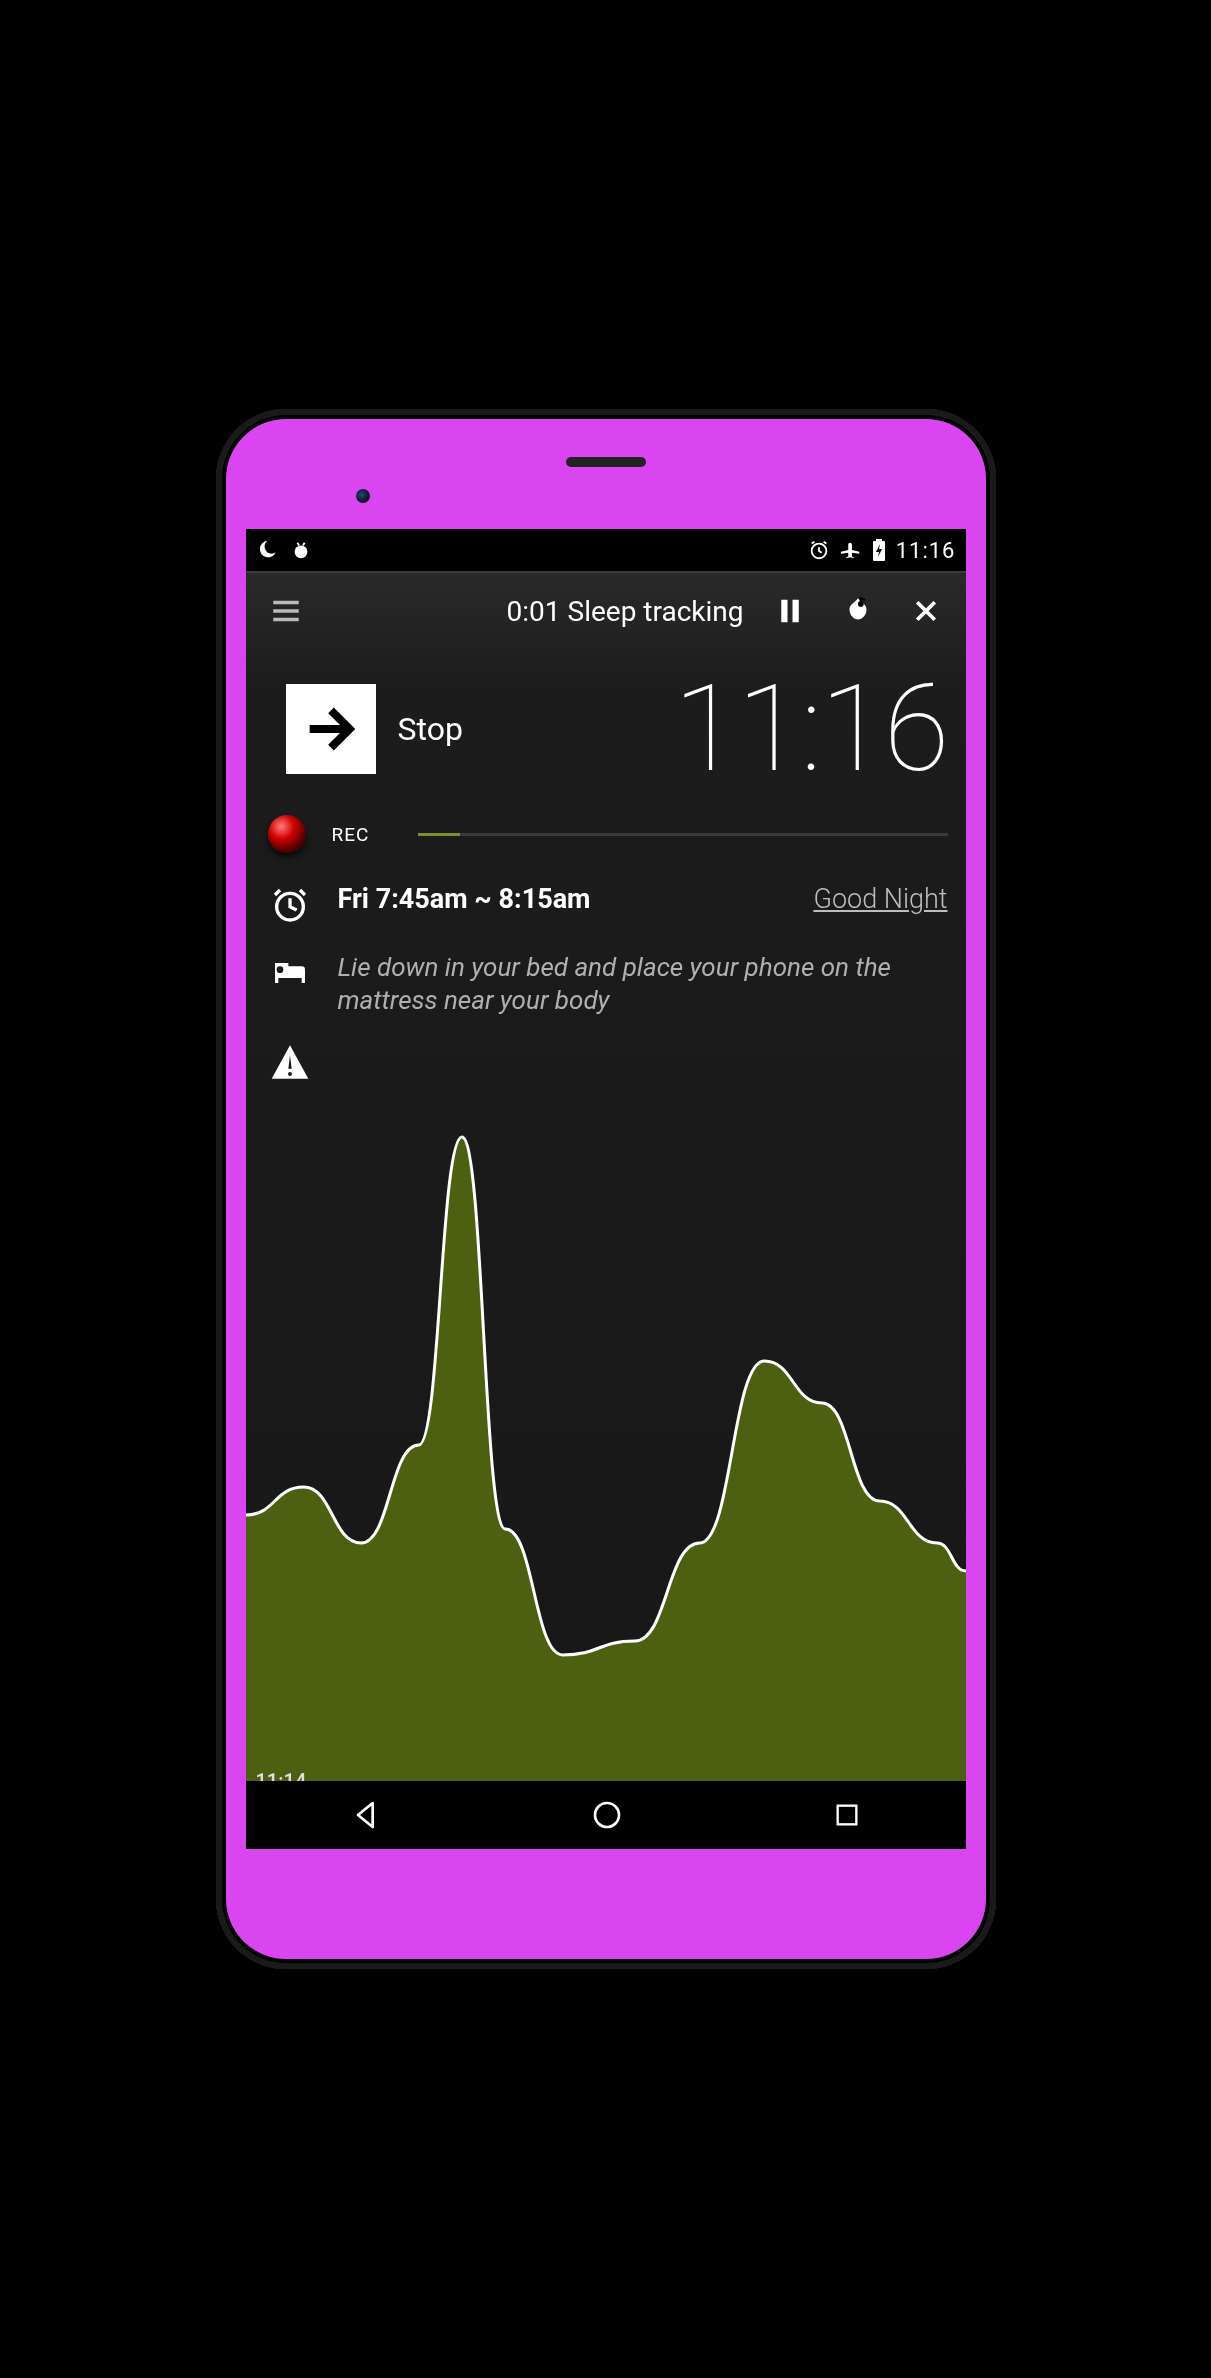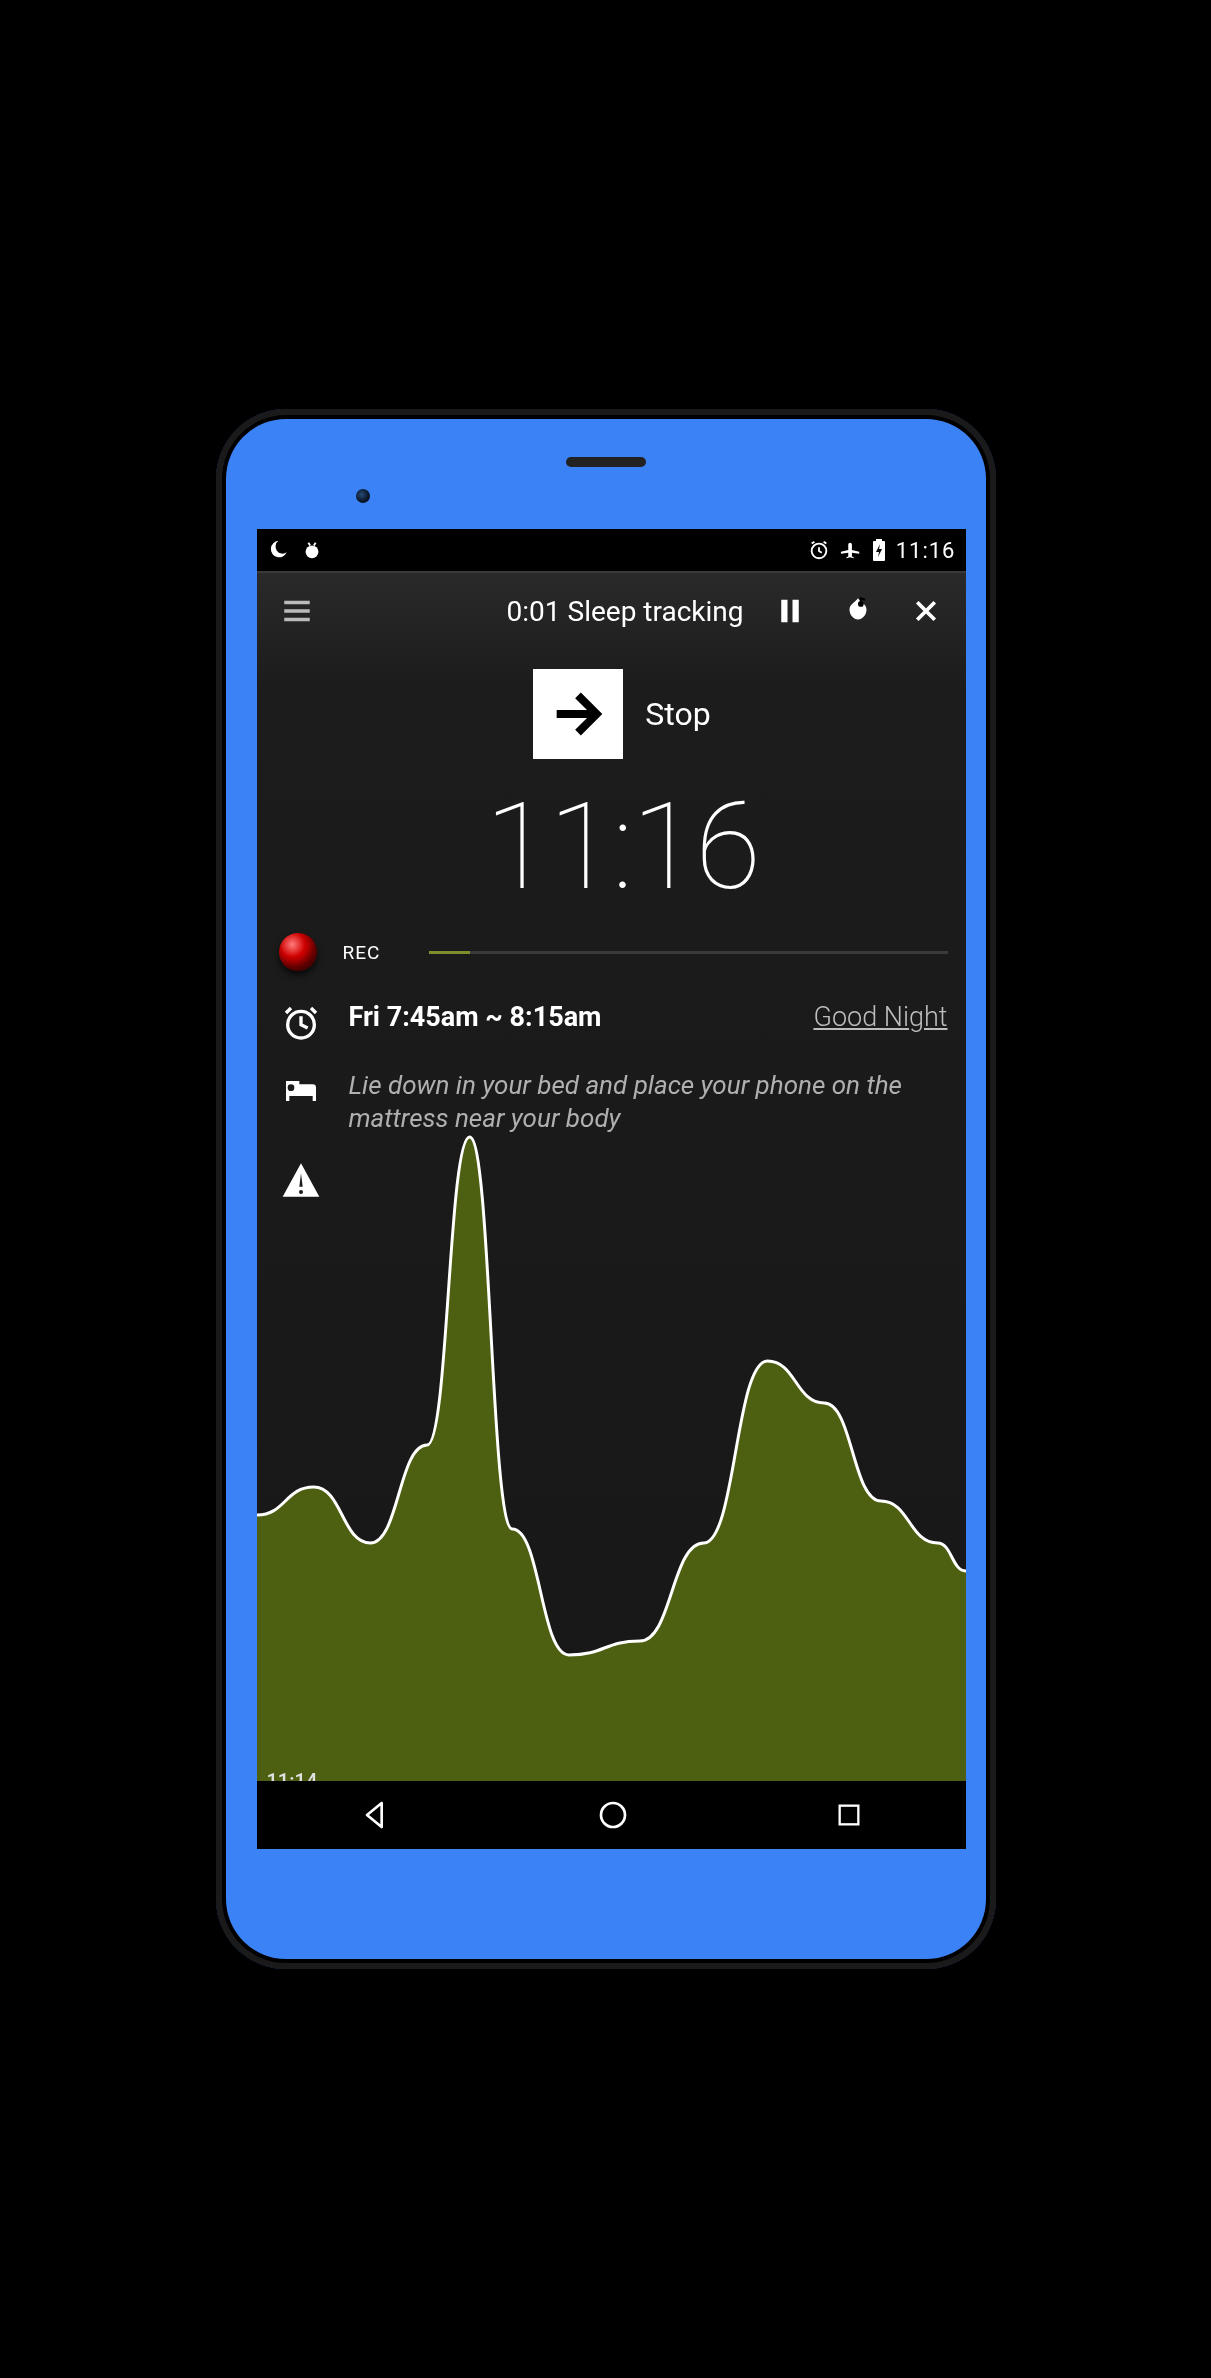--- a/index.html
+++ b/index.html
@@ -8,25 +8,25 @@
     height: 2378px;
     background: #000;
     display: flex;
     align-items: center;
     justify-content: center;
     font-family: "Roboto", "Helvetica Neue", Arial, sans-serif;
   }
   .phone {
     width: 780px;
     height: 1560px;
-    background: #3b82f6;
+    background: #d946ef;
     border-radius: 70px;
     position: relative;
     box-shadow: inset 0 0 0 6px #1a1a1a, inset 0 0 0 10px #000, 0 30px 80px rgba(0,0,0,0.8);
-    padding: 120px 30px 120px 41px;
+    padding: 120px 30px 120px 30px;
   }
   .phone::before {
     content: "";
     position: absolute;
     top: 48px; left: 50%; transform: translateX(-50%);
     width: 80px; height: 10px; border-radius: 5px;
     background: #222;
   }
   .camera-dot {
     position: absolute;
@@ -77,22 +77,21 @@
     color: #fff;
   }
   .app-bar .icon-btn { width: 44px; height: 44px; display: flex; align-items: center; justify-content: center; }
   .icon-btn svg { display: block; }
 
   
   .clock-row {
     display: flex;
     align-items: center;
     padding: 20px 18px 10px 40px;
-    gap: 28px;
-    flex-direction: column;
+    gap: 40px;
   }
   .stop-btn {
     display: flex;
     align-items: center;
     gap: 22px;
   }
   .arrow-box {
     width: 90px; height: 90px;
     background: #fff;
     display: flex; align-items: center; justify-content: center;

